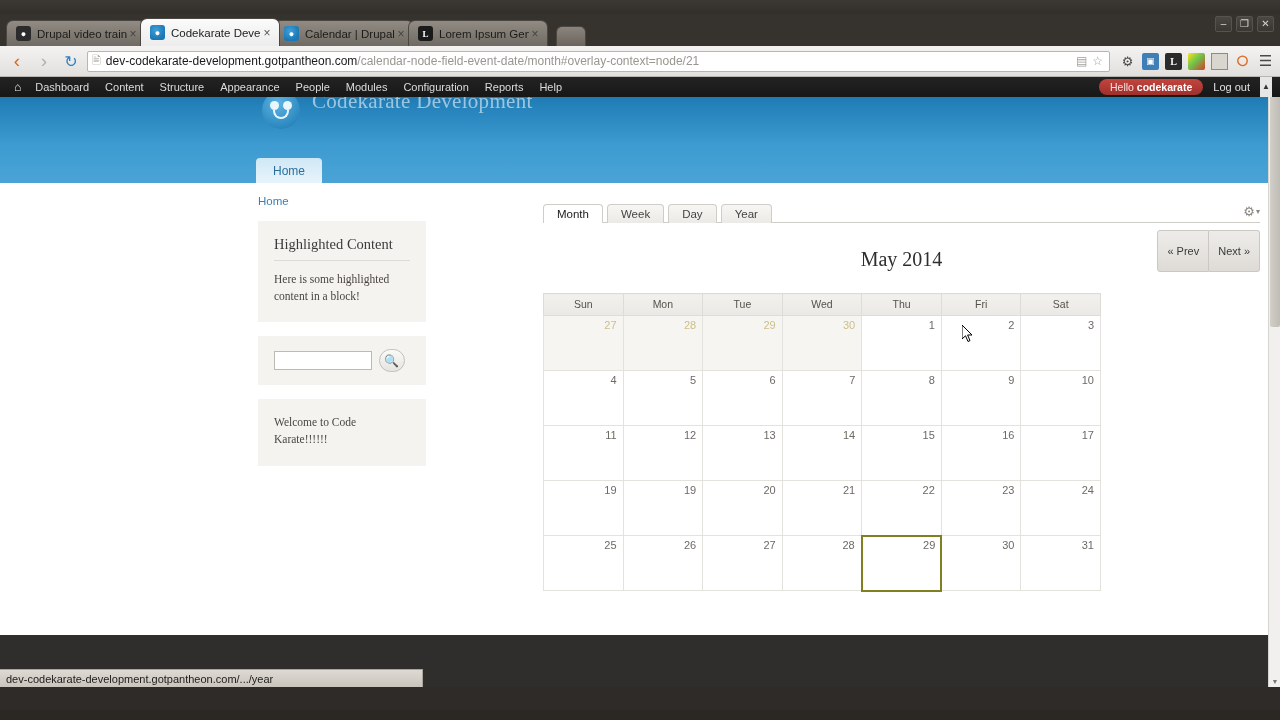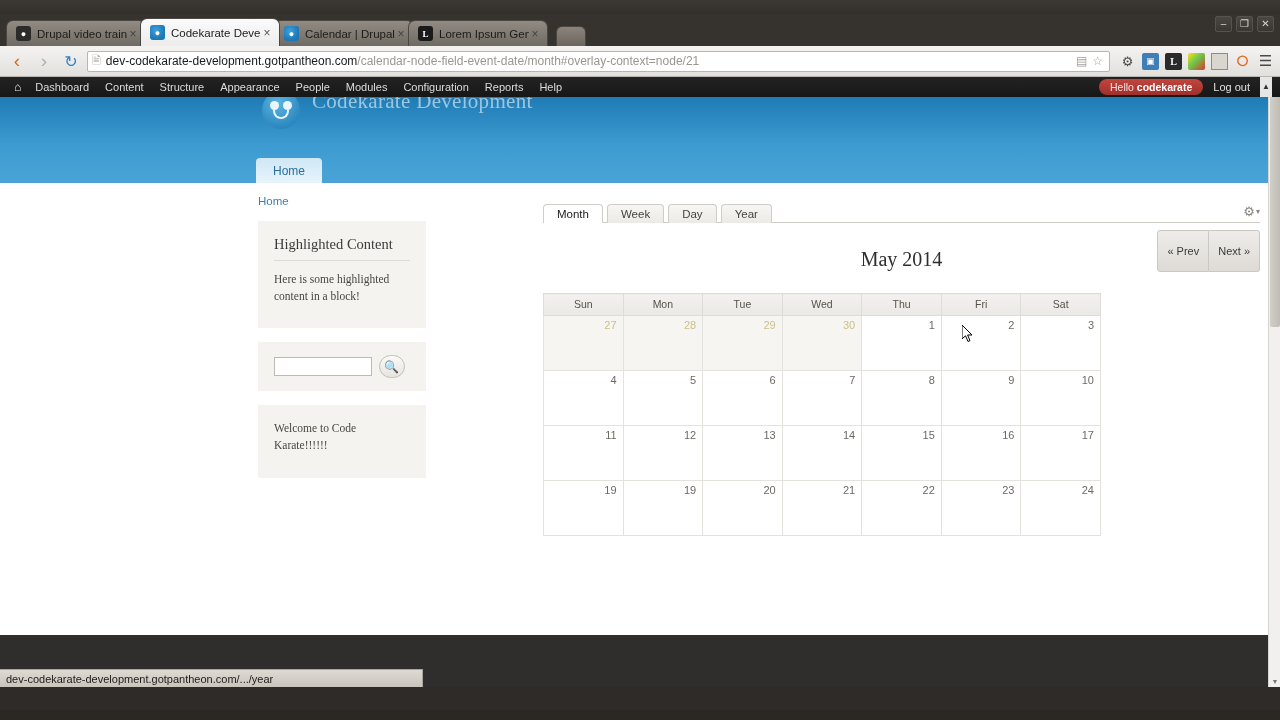--- a/index.html
+++ b/index.html
@@ -228,21 +228,21 @@
     width: 168px;
   }
   #breadcrumb {
     padding: 12px 0 0 0;
     font-size: 11.5px;
   }
   #breadcrumb a { color:#3b7fb5; text-decoration:none; }
   .block {
     background: #f4f3f0;
     margin-top: 14px;
-    padding: 15px 16px 24px;
+    padding: 15px 16px 18px;
     width: 168px;
   }
   .block-title {
     font-family:"Liberation Serif", serif;
     font-size: 14.5px; color:#3a3a3a;
     padding-bottom: 7px;
     border-bottom: 1px solid #dddbd5;
     margin-bottom: 10px;
     font-weight: normal;
   }
@@ -585,20 +585,29 @@
               </tr>
               <tr>
                 <td><span>19</span></td>
                 <td><span>19</span></td>
                 <td><span>20</span></td>
                 <td><span>21</span></td>
                 <td><span>22</span></td>
                 <td><span>23</span></td>
                 <td><span>24</span></td>
               </tr>
+              <tr>
+                <td><span>25</span></td>
+                <td><span>26</span></td>
+                <td><span>27</span></td>
+                <td><span>28</span></td>
+                <td class="today" style="border-color: rgb(128, 128, 32);"><span>29</span></td>
+                <td><span>30</span></td>
+                <td><span>31</span></td>
+              </tr>
             </tbody>
         </table>
 
       </div>
     </div>
 
     <div id="page-footer"></div>
 
     <div id="scrollbar">
       <div id="scroll-up">▲</div>

